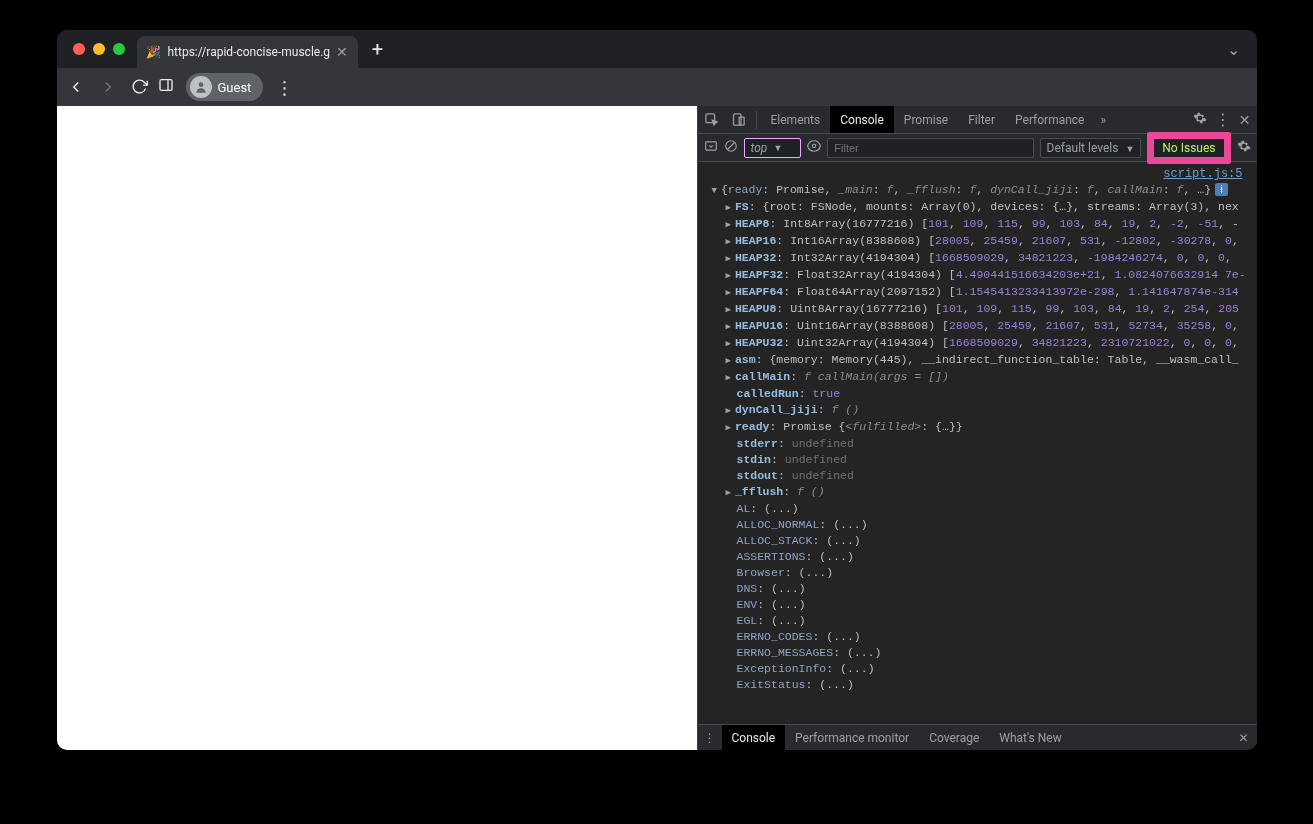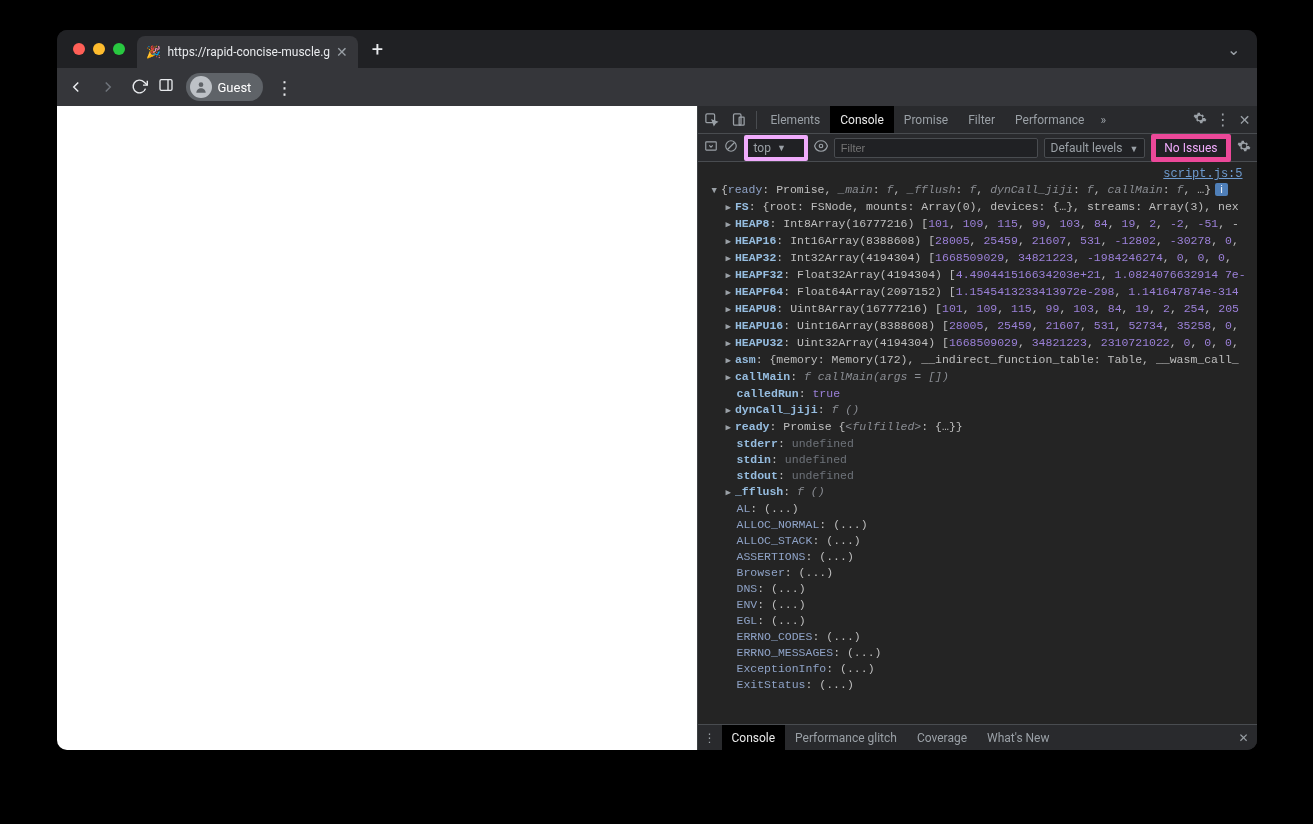--- a/index.html
+++ b/index.html
@@ -99,27 +99,27 @@
   .dt-toolbar .spacer { flex:1; }
   .dt-toolbar .rgt { display:flex; align-items:center; gap:8px; padding-right:6px;}
   
   .console-tb {
     height: 28px; background:#292a2d; display:flex; align-items:center;
     border-bottom:1px solid #494c50; font-size:12px; color:#9aa0a6; gap:6px; padding:0 6px;
   }
   .console-tb select, .console-tb input {
     background:#202124; border:1px solid #494c50; color:#e8eaed; font-size:11px; border-radius:2px;
   }
-  .ctx { padding:2px 18px 2px 6px; border:4px solid #f0abfc; border-radius:2px; background:#202124; display:flex; align-items:center;}
+  .ctx { padding:2px 18px 2px 6px; border:1px solid #f0abfc; border-radius:2px; background:#202124; display:flex; align-items:center;font-style:italic;}
   .filter-input {
     flex:1; height:20px; background:#202124; border:1px solid #494c50; border-radius:2px;
     color:#9aa0a6; font-size:11px; padding:0 6px;
   }
   .lvl { padding:2px 6px; border:1px solid #494c50; border-radius:2px; background:#202124;}
-  .noissues { padding:2px 8px; border:5px solid #ec4899; border-radius:2px; background:#202124; color:#f0abfc;}
+  .noissues { padding:2px 8px; border:7px solid #ec4899; border-radius:2px; background:#202124; color:#bef264;}
   
   .srclink-row { text-align:right; padding:2px 14px 0 0; font-size:12px;}
   .srclink-row a { color:#6e9bcf; text-decoration: underline; }
   
   .console-body {
     flex:1; overflow-y:auto; overflow-x:hidden;
     font-family: Menlo, Consolas, "Liberation Mono", monospace;
     font-size: 11.5px; line-height: 16px; color:#bfbfbf;
     padding: 2px 0 4px 6px;
   }
@@ -273,21 +273,21 @@
         <div id="console-lines">
             <div class="row indent1"><span class="arrow"></span><span class="k-keyb">FS</span><span>: {root: </span><span class="k-str">FSNode</span><span>, mounts: Array(0), devices: {…}, streams: Array(3), nex</span></div>
             <div class="row indent1"><span class="arrow"></span><span class="k-keyb">HEAP8</span><span>: Int8Array(16777216) [</span><span class="k-num">101</span><span>, </span><span class="k-num">109</span><span>, </span><span class="k-num">115</span><span>, </span><span class="k-num">99</span><span>, </span><span class="k-num">103</span><span>, </span><span class="k-num">84</span><span>, </span><span class="k-num">19</span><span>, </span><span class="k-num">2</span><span>, </span><span class="k-num">-2</span><span>, </span><span class="k-num">-51</span><span>, -</span></div>
             <div class="row indent1"><span class="arrow"></span><span class="k-keyb">HEAP16</span><span>: Int16Array(8388608) [</span><span class="k-num">28005</span><span>, </span><span class="k-num">25459</span><span>, </span><span class="k-num">21607</span><span>, </span><span class="k-num">531</span><span>, </span><span class="k-num">-12802</span><span>, </span><span class="k-num">-30278</span><span>, </span><span class="k-num">0</span><span>,</span></div>
             <div class="row indent1"><span class="arrow"></span><span class="k-keyb">HEAP32</span><span>: Int32Array(4194304) [</span><span class="k-num">1668509029</span><span>, </span><span class="k-num">34821223</span><span>, </span><span class="k-num">-1984246274</span><span>, </span><span class="k-num">0</span><span>, </span><span class="k-num">0</span><span>, </span><span class="k-num">0</span><span>, </span></div>
             <div class="row indent1"><span class="arrow"></span><span class="k-keyb">HEAPF32</span><span>: Float32Array(4194304) [</span><span class="k-num">4.490441516634203e+21</span><span>, </span><span class="k-num">1.0824076632914 7e-</span></div>
             <div class="row indent1"><span class="arrow"></span><span class="k-keyb">HEAPF64</span><span>: Float64Array(2097152) [</span><span class="k-num">1.1545413233413972e-298</span><span>, </span><span class="k-num">1.141647874e-314</span></div>
             <div class="row indent1"><span class="arrow"></span><span class="k-keyb">HEAPU8</span><span>: Uint8Array(16777216) [</span><span class="k-num">101</span><span>, </span><span class="k-num">109</span><span>, </span><span class="k-num">115</span><span>, </span><span class="k-num">99</span><span>, </span><span class="k-num">103</span><span>, </span><span class="k-num">84</span><span>, </span><span class="k-num">19</span><span>, </span><span class="k-num">2</span><span>, </span><span class="k-num">254</span><span>, </span><span class="k-num">205</span></div>
             <div class="row indent1"><span class="arrow"></span><span class="k-keyb">HEAPU16</span><span>: Uint16Array(8388608) [</span><span class="k-num">28005</span><span>, </span><span class="k-num">25459</span><span>, </span><span class="k-num">21607</span><span>, </span><span class="k-num">531</span><span>, </span><span class="k-num">52734</span><span>, </span><span class="k-num">35258</span><span>, </span><span class="k-num">0</span><span>,</span></div>
             <div class="row indent1"><span class="arrow"></span><span class="k-keyb">HEAPU32</span><span>: Uint32Array(4194304) [</span><span class="k-num">1668509029</span><span>, </span><span class="k-num">34821223</span><span>, </span><span class="k-num">2310721022</span><span>, </span><span class="k-num">0</span><span>, </span><span class="k-num">0</span><span>, </span><span class="k-num">0</span><span>,</span></div>
-            <div class="row indent1"><span class="arrow"></span><span class="k-keyb">asm</span><span>: {memory: Memory(172), __indirect_function_table: Table, __wasm_call_</span></div>
+            <div class="row indent1"><span class="arrow"></span><span class="k-keyb">asm</span><span>: {memory: Memory(445), __indirect_function_table: Table, __wasm_call_</span></div>
             <div class="row indent1"><span class="arrow"></span><span class="k-keyb">callMain</span><span>: </span><span class="k-ital">f callMain(args = [])</span></div>
             <div class="row indent1"><span style="display: inline-block; width: 11px;"></span><span class="k-keyb">calledRun</span><span>: </span><span class="k-bool">true</span></div>
             <div class="row indent1"><span class="arrow"></span><span class="k-keyb">dynCall_jiji</span><span>: </span><span class="k-ital">f ()</span></div>
             <div class="row indent1"><span class="arrow"></span><span class="k-keyb">ready</span><span>: Promise {</span><span class="k-ital">&lt;fulfilled&gt;</span><span>: {…}}</span></div>
             <div class="row indent1"><span style="display: inline-block; width: 11px;"></span><span class="k-keyb">stderr</span><span>: </span><span class="k-undef">undefined</span></div>
             <div class="row indent1"><span style="display: inline-block; width: 11px;"></span><span class="k-keyb">stdin</span><span>: </span><span class="k-undef">undefined</span></div>
             <div class="row indent1"><span style="display: inline-block; width: 11px;"></span><span class="k-keyb">stdout</span><span>: </span><span class="k-undef">undefined</span></div>
             <div class="row indent1"><span class="arrow"></span><span class="k-keyb">_fflush</span><span>: </span><span class="k-ital">f ()</span></div>
             <div class="row indent1"><span style="display: inline-block; width: 11px;"></span><span class="k-key">AL</span><span>: (...)</span></div>
             <div class="row indent1"><span style="display: inline-block; width: 11px;"></span><span class="k-key">ALLOC_NORMAL</span><span>: (...)</span></div>
@@ -301,21 +301,21 @@
             <div class="row indent1"><span style="display: inline-block; width: 11px;"></span><span class="k-key">ERRNO_MESSAGES</span><span>: (...)</span></div>
             <div class="row indent1"><span style="display: inline-block; width: 11px;"></span><span class="k-key">ExceptionInfo</span><span>: (...)</span></div>
             <div class="row indent1"><span style="display: inline-block; width: 11px;"></span><span class="k-key">ExitStatus</span><span>: (...)</span></div>
           </div>
       </div>
 
       <div class="dt-drawer">
         <span class="dtab" style="padding:0 6px;">⋮</span>
         <div id="drawer-tabs" style="display:flex;height:100%;">
             <div class="dtab active">Console</div>
-            <div class="dtab">Performance glitch</div>
+            <div class="dtab">Performance monitor</div>
             <div class="dtab">Coverage</div>
             <div class="dtab">What's New</div>
           </div>
         <span class="dclose">✕</span>
       </div>
     </div>
   </div>
 </div>
 
 </body></html>

